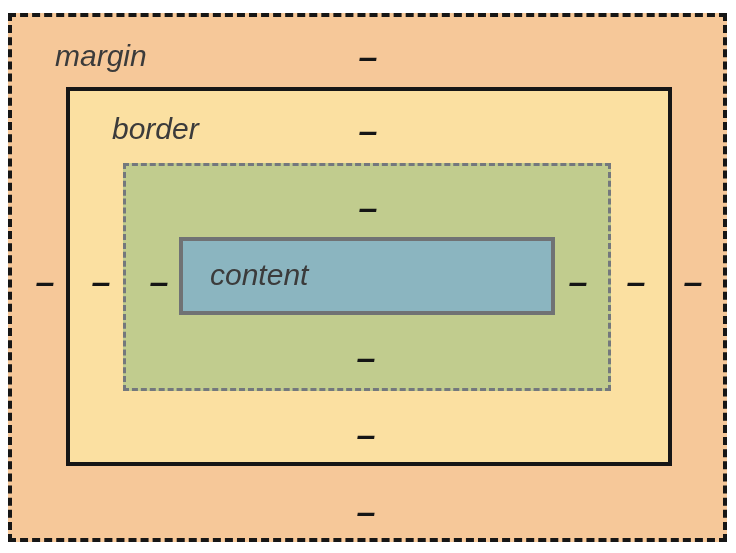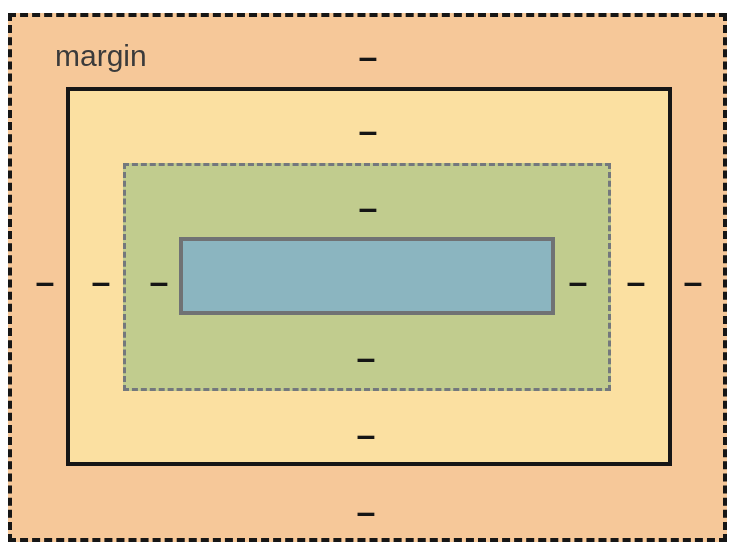--- a/index.html
+++ b/index.html
@@ -6,21 +6,21 @@
     --margin-bg:#f6c899;
     --border-bg:#fbe0a1;
     --padding-bg:#c1cc8e;
     --content-bg:#8bb5c0;
     --outline:#161616;
     --padding-outline:#74787d;
     --content-outline:#707274;
     --label-text:#3b3b3b;
     --page-bg:#ffffff;
   }
-  *{margin:0;padding:0;box-sizing:border-box;}
+  *{margin:0;padding:0;box-sizing:border-box;font-style:italic;}
   html,body{background:var(--page-bg);}
   .canvas{
     position:relative;
     width:736px;
     height:553px;
     background:var(--page-bg);
     overflow:hidden;
     font-family:"Liberation Sans",sans-serif;
   }
   .bm-box{position:absolute;}
@@ -86,20 +86,22 @@
 <body>
 
 <div class="canvas" data-name="box-model-diagram">
 
   <div class="bm-box" data-name="margin-box"></div>
   <div class="bm-box" data-name="border-box"></div>
   <div class="bm-box" data-name="padding-box"></div>
   <div class="bm-box" data-name="content-box"></div>
 
   <span class="box-label" data-name="margin-label">margin</span>
+  <span class="box-label" data-name="border-label">border</span>
+  <span class="box-label" data-name="content-label">content</span>
 
   <span class="dash" data-name="margin-top-dash">–</span>
   <span class="dash" data-name="border-top-dash">–</span>
   <span class="dash" data-name="padding-top-dash">–</span>
 
   <span class="dash" data-name="padding-bottom-dash">–</span>
   <span class="dash" data-name="border-bottom-dash">–</span>
   <span class="dash" data-name="margin-bottom-dash">–</span>
 
   <span class="dash" data-name="margin-left-dash">–</span>

